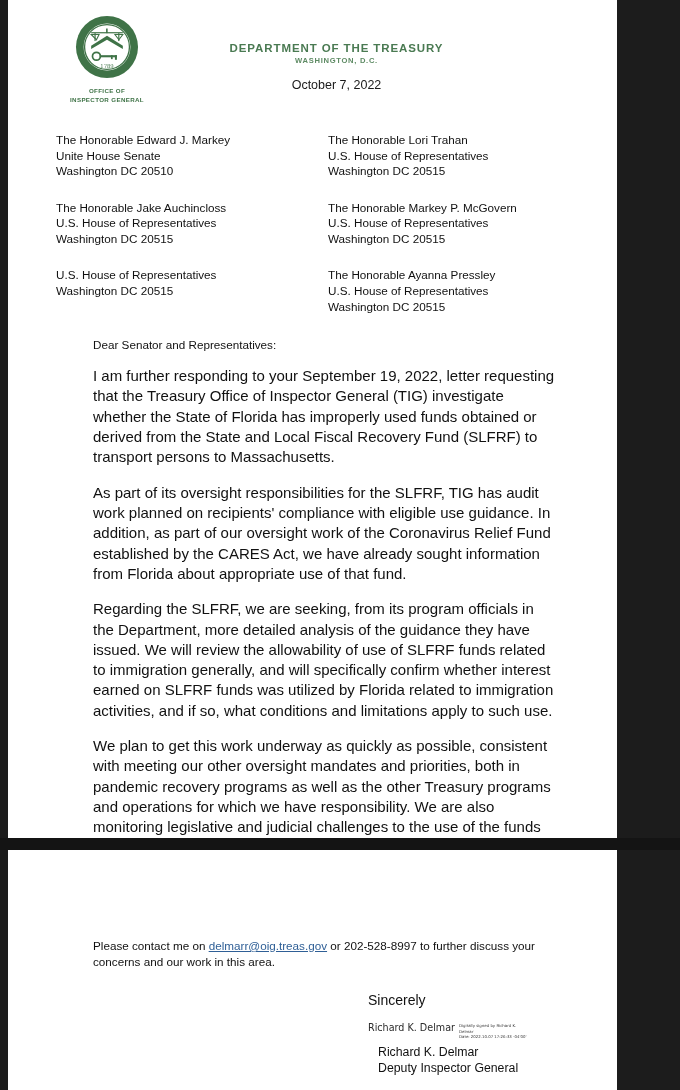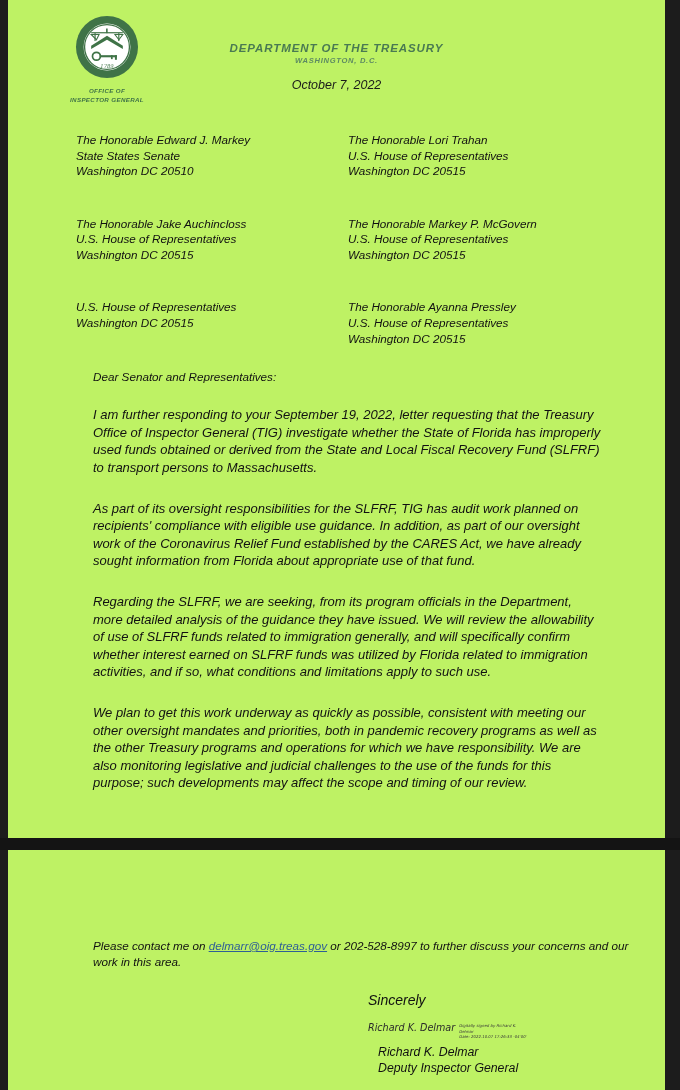--- a/index.html
+++ b/index.html
@@ -12,24 +12,23 @@
     height: 1090px;
     position: relative;
     overflow: hidden;
     font-family: "Liberation Sans", sans-serif;
   }
 
   
   .sheet {
     position: absolute;
     left: 8px;
-    width: 657px;
-    background: #bef264;
+    width: 609px;
+    background: #ffffff;
     box-sizing: border-box;
-    font-style: italic;
   }
   #page-1 { top: 0px; height: 838px; }
   #page-2 { top: 850px; height: 240px; }
 
   .page-gap {
     position: absolute;
     left: 0;
     top: 838px;
     width: 680px;
     height: 12px;
@@ -85,44 +84,44 @@
   }
   .letter-date {
     margin-top: 13px;
     font-size: 12.5px;
     color: #1a1a1a;
   }
 
   
   .addressees {
     margin: 14px 0 0 0;
-    padding: 0 30px 0 68px;
+    padding: 0 30px 0 48px;
     display: grid;
     grid-template-columns: 272px 1fr;
-    row-gap: 37px;
+    row-gap: 21px;
   }
   .addr-block {
     font-size: 11.7px;
     line-height: 1.33;
     color: #111111;
   }
   .addr-line { white-space: nowrap; }
 
   
   .letter-body {
     padding: 0 62px 0 85px;
   }
   .salutation {
     margin-top: 24px;
     font-size: 11.7px;
     color: #111111;
   }
   .para {
-    margin-top: 23px;
-    font-size: 13px;
+    margin-top: 15px;
+    font-size: 15px;
     line-height: 1.355;
     color: #111111;
     text-align: left;
   }
 
   
   .p2-inner {
     padding: 88px 36px 0 85px;
   }
   .contact-para {
@@ -204,21 +203,21 @@
     <div class="agency-block">
       <div class="agency-name">DEPARTMENT OF THE TREASURY</div>
       <div class="agency-city">WASHINGTON, D.C.</div>
       <div class="letter-date">October 7, 2022</div>
     </div>
   </div>
 
   <div class="addressees">
     <div class="addr-block">
       <div class="addr-line">The Honorable Edward J. Markey</div>
-      <div class="addr-line">State States Senate</div>
+      <div class="addr-line">Unite House Senate</div>
       <div class="addr-line">Washington DC 20510</div>
     </div>
     <div class="addr-block">
       <div class="addr-line">The Honorable Lori Trahan</div>
       <div class="addr-line">U.S. House of Representatives</div>
       <div class="addr-line">Washington DC 20515</div>
     </div>
     <div class="addr-block">
       <div class="addr-line">The Honorable Jake Auchincloss</div>
       <div class="addr-line">U.S. House of Representatives</div>

